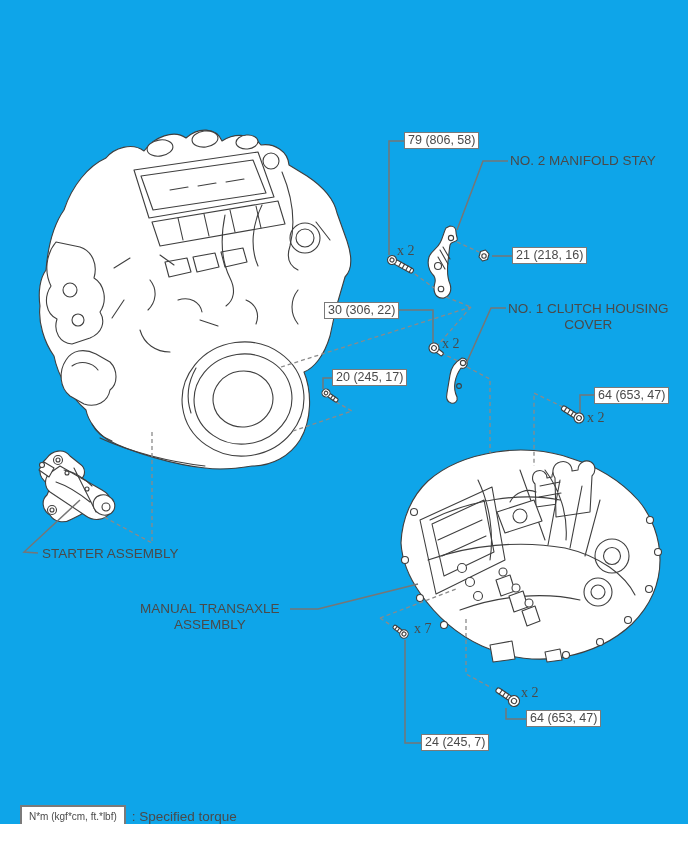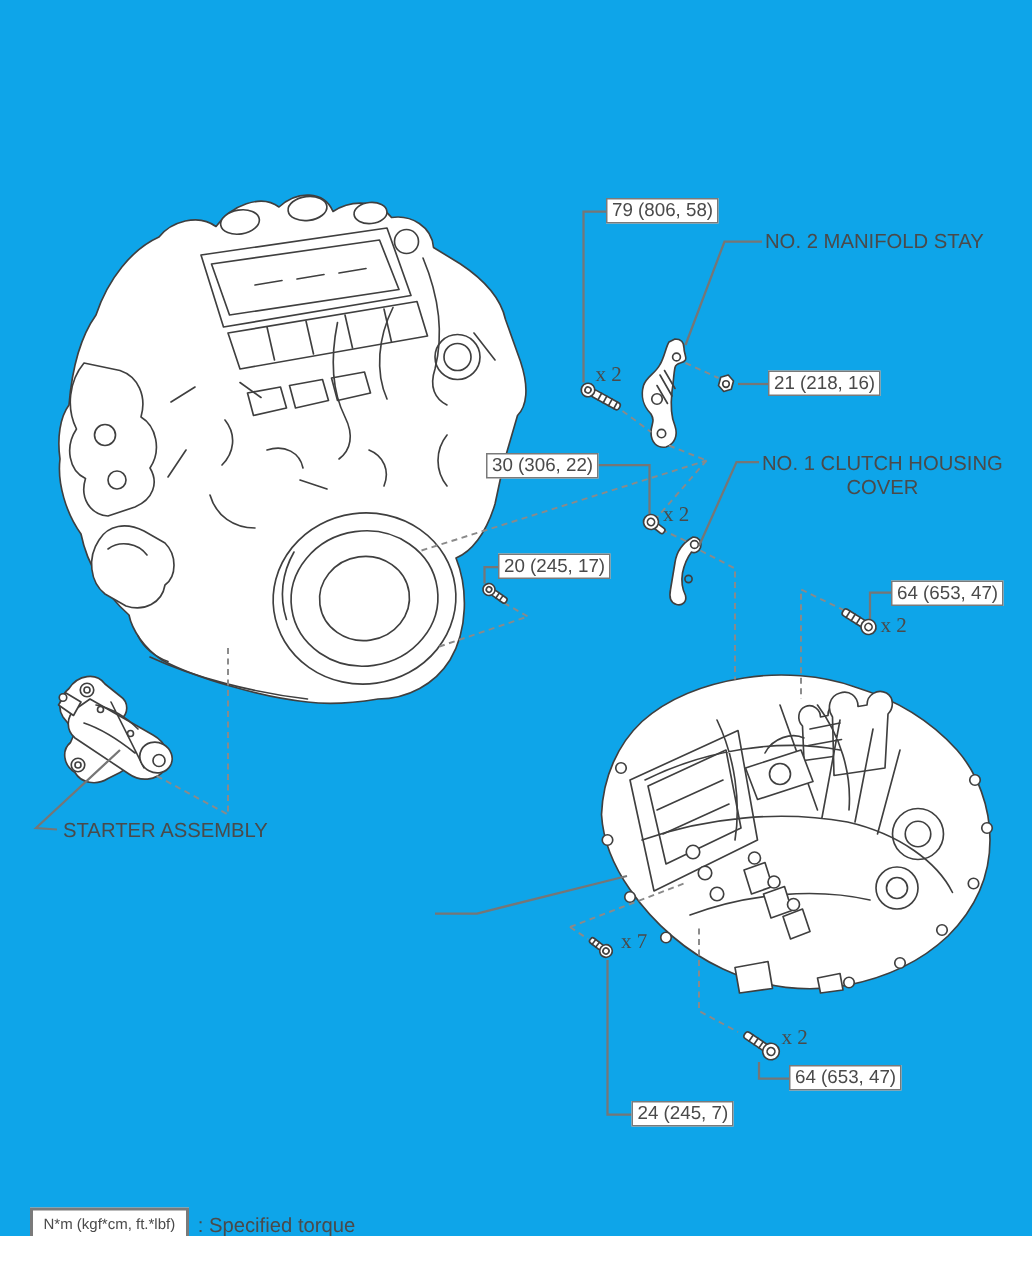--- a/index.html
+++ b/index.html
@@ -243,20 +243,24 @@
   <div class="count" style="left:587px;top:410px">x 2</div>
   <div class="count" style="left:521px;top:685px">x 2</div>
   <div class="count" style="left:414px;top:621px">x 7</div>
 
   <div class="part-label" style="left:510px;top:153px">NO. 2 MANIFOLD STAY</div>
   <div class="part-label" style="left:508px;top:301px">
     <span>NO. 1 CLUTCH HOUSING</span>
     <span>COVER</span>
   </div>
   <div class="part-label" style="left:42px;top:546px">STARTER ASSEMBLY</div>
+  <div class="part-label" style="left:140px;top:601px">
+    <span>MANUAL TRANSAXLE</span>
+    <span>ASSEMBLY</span>
+  </div>
 
   <div class="legend">
     <span class="legend-box">N*m (kgf*cm, ft.*lbf)</span>
     <span class="legend-text">: Specified torque</span>
   </div>
 
   <div class="page-mark">P</div>
 </div>
 
 </body></html>

